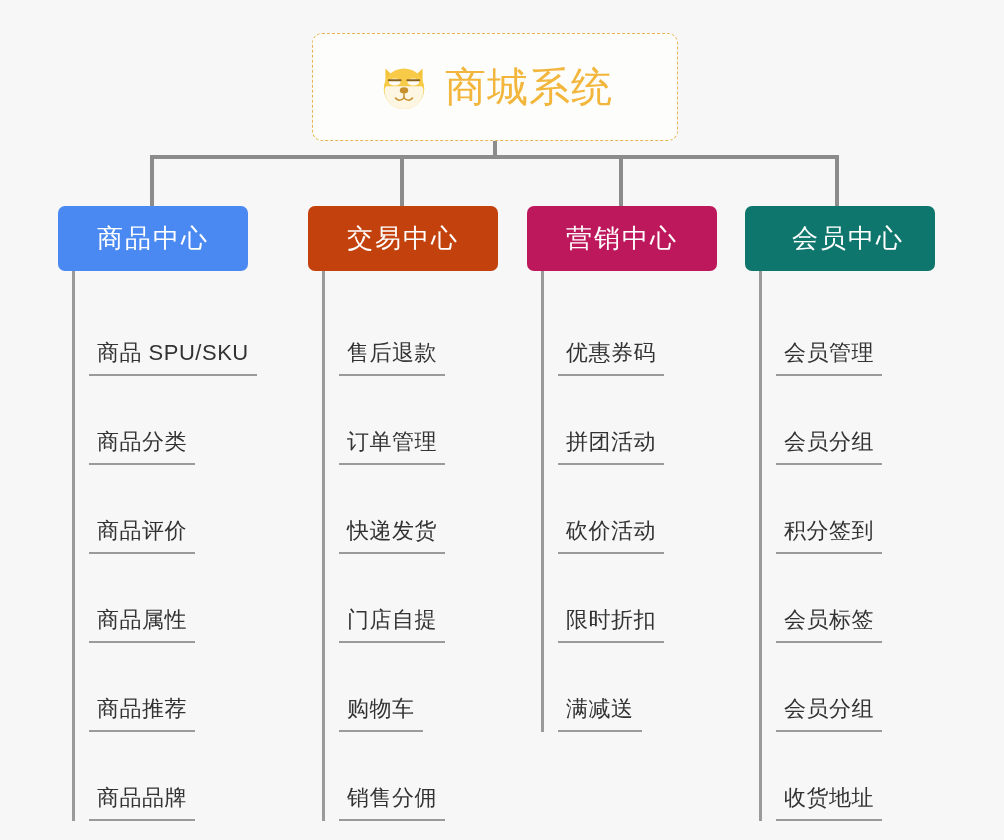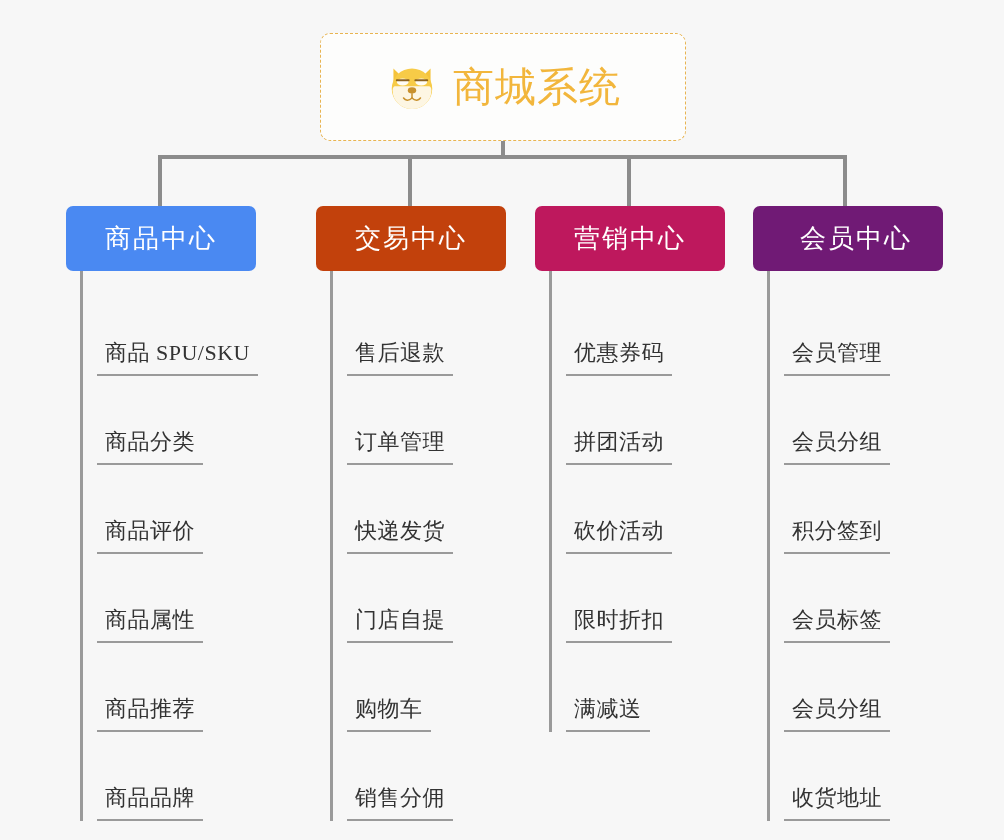--- a/index.html
+++ b/index.html
@@ -12,21 +12,20 @@
     height: 840px;
     font-family: "Liberation Sans", "DejaVu Sans", sans-serif;
     overflow: hidden;
     position: relative;
   }
 
   #mindmap {
     position: relative;
     width: 832px;
     height: 840px;
-    margin-left: 8px;
   }
 
   
   .root-node {
     position: absolute;
     left: 312px;
     top: 33px;
     width: 366px;
     height: 108px;
     box-sizing: border-box;
@@ -100,21 +99,20 @@
     border-left: 3px solid #9a9a9a;
     margin-left: 14px;
     padding-top: 16px;
   }
   .sub-item {
     height: 89px;
     display: flex;
     align-items: flex-end;
     box-sizing: border-box;
     padding-left: 30px;
-    font-family: Liberation Serif, serif;
   }
   .sub-item-inner {
     border-bottom: 2px solid #9a9a9a;
     padding: 0 8px 6px 8px;
     margin-left: -16px;
     font-size: 22px;
     color: #333333;
     white-space: nowrap;
     letter-spacing: 0.5px;
   }
@@ -212,21 +210,21 @@
         <div class="sub-item">
           <span class="sub-item-inner">限时折扣</span>
         </div>
         <div class="sub-item">
           <span class="sub-item-inner">满减送</span>
         </div>
       </div>
   </div>
 
   <div class="column" style="left:745px;">
-    <div class="cat-header" style="background: #701a75; padding-left: 16px;">会员中心</div>
+    <div class="cat-header" style="background: #0f766e; padding-left: 16px;">会员中心</div>
     <div class="sub-list">
         <div class="sub-item">
           <span class="sub-item-inner">会员管理</span>
         </div>
         <div class="sub-item">
           <span class="sub-item-inner">会员分组</span>
         </div>
         <div class="sub-item">
           <span class="sub-item-inner">积分签到</span>
         </div>

